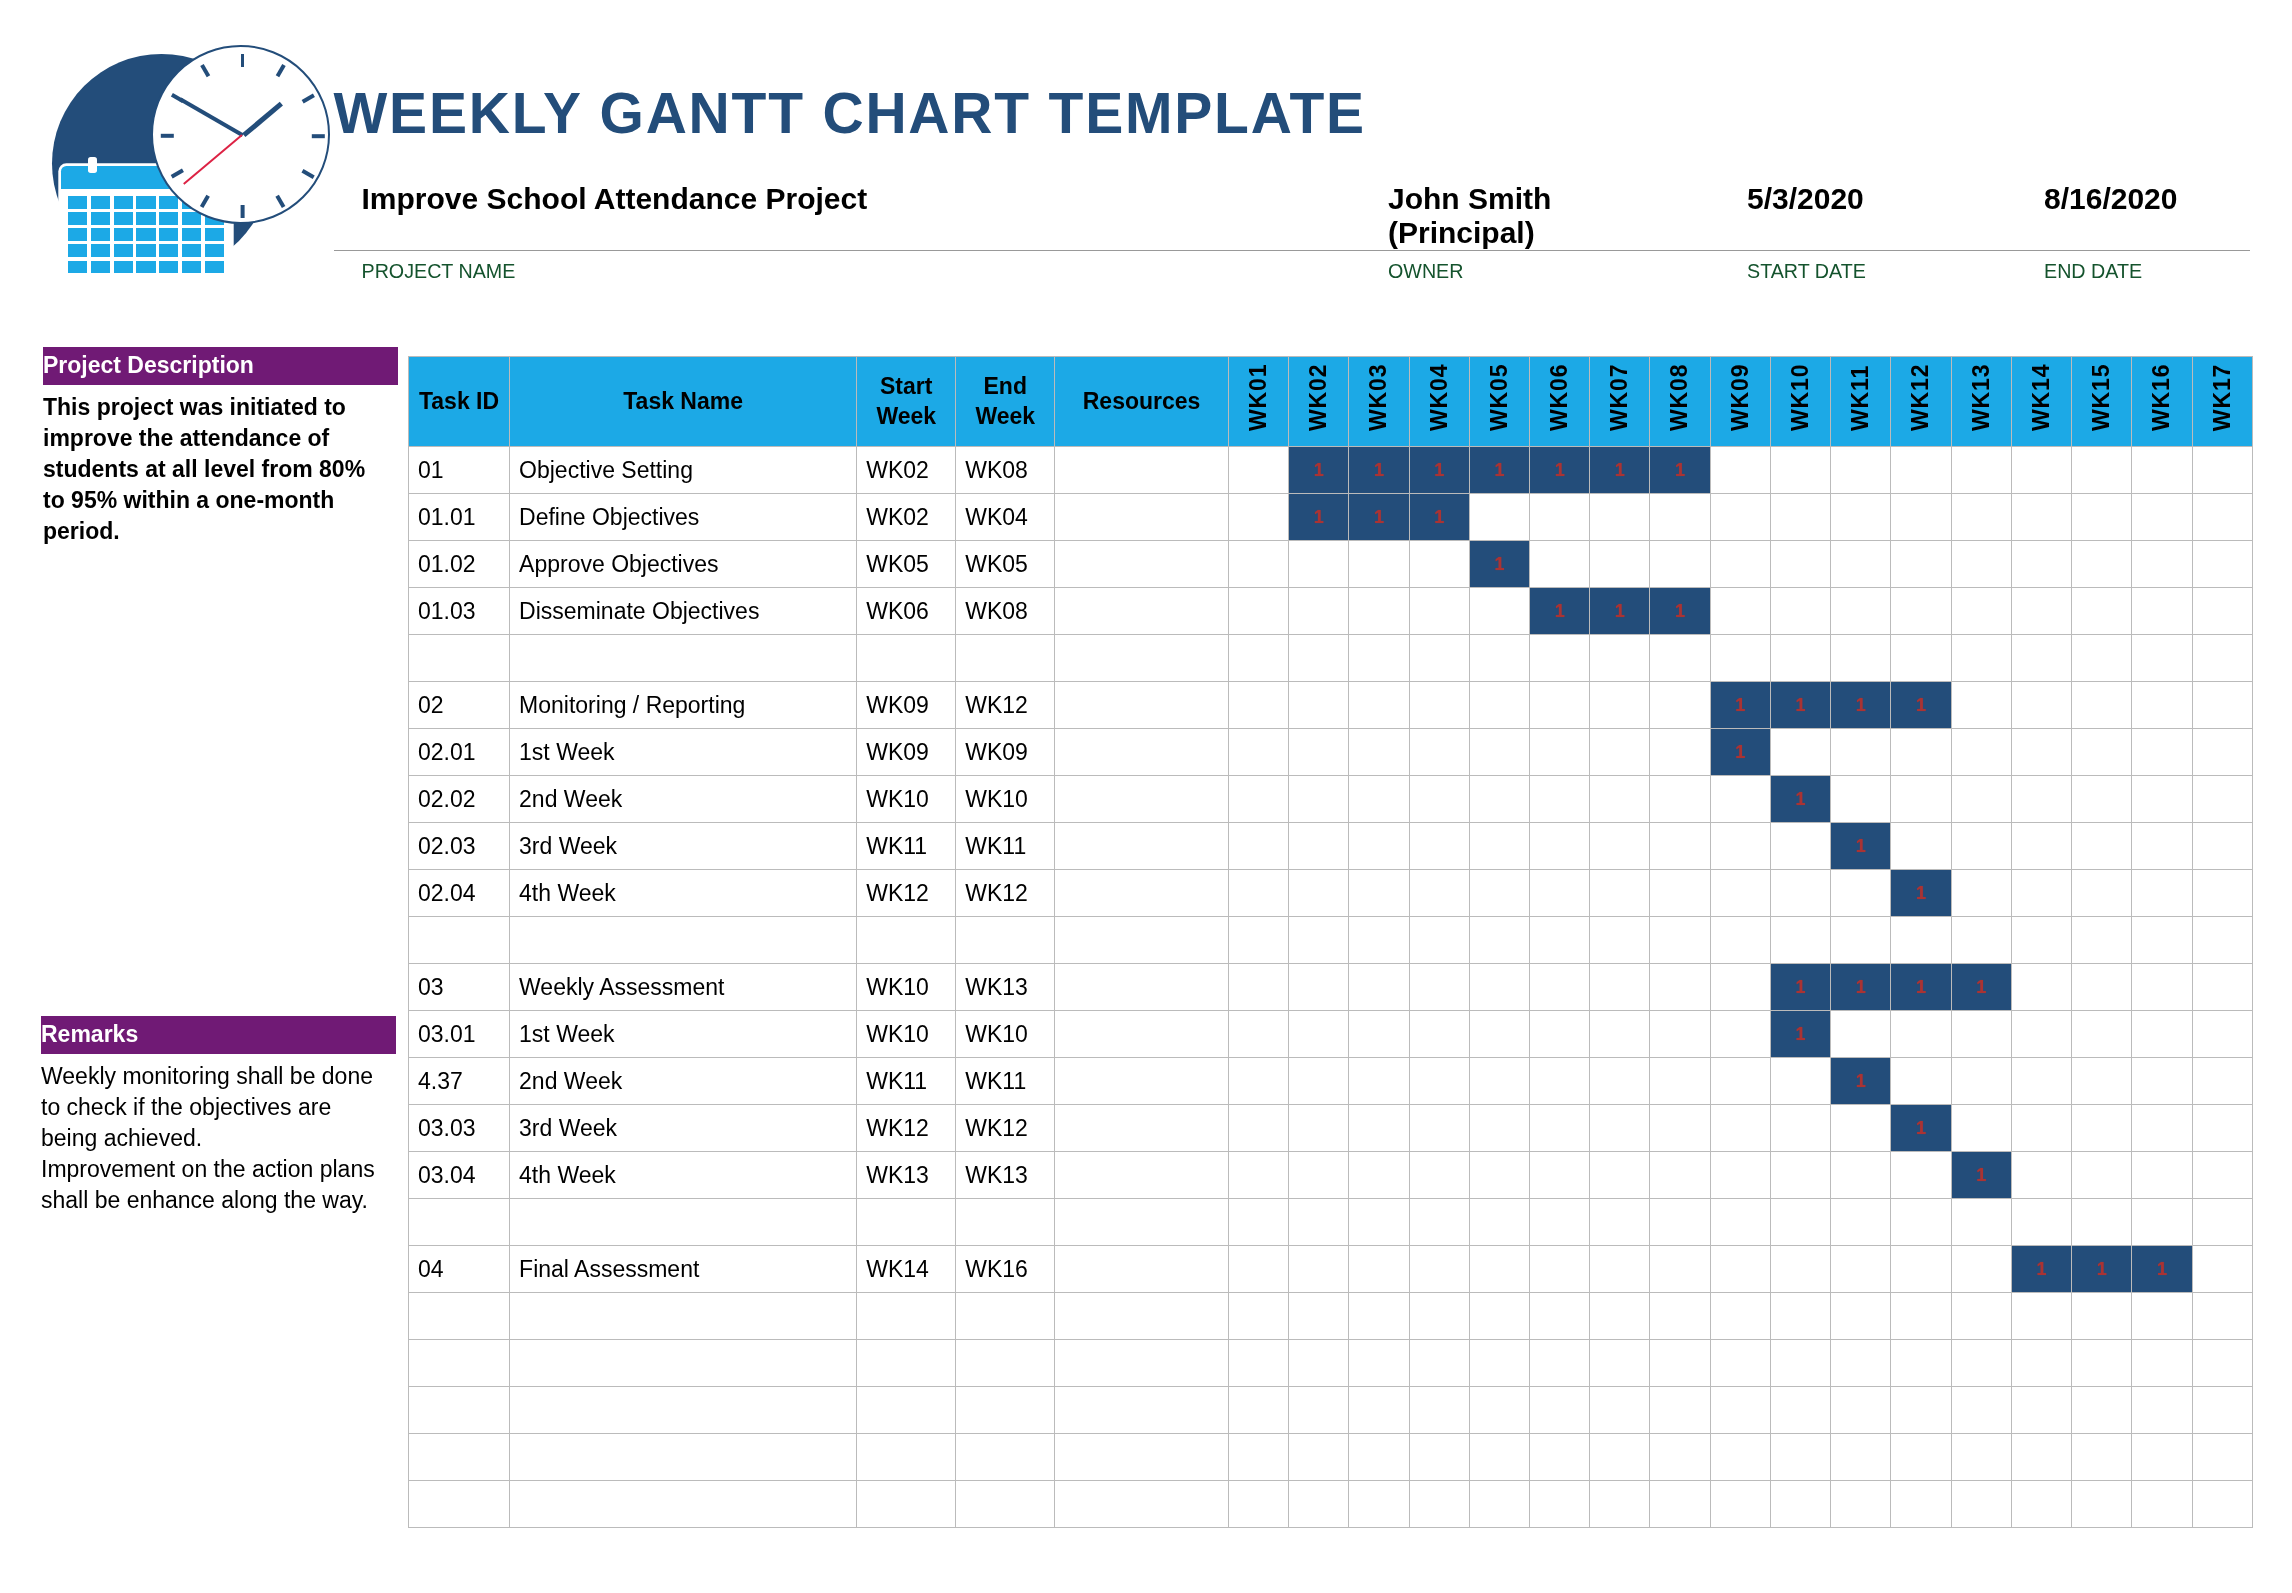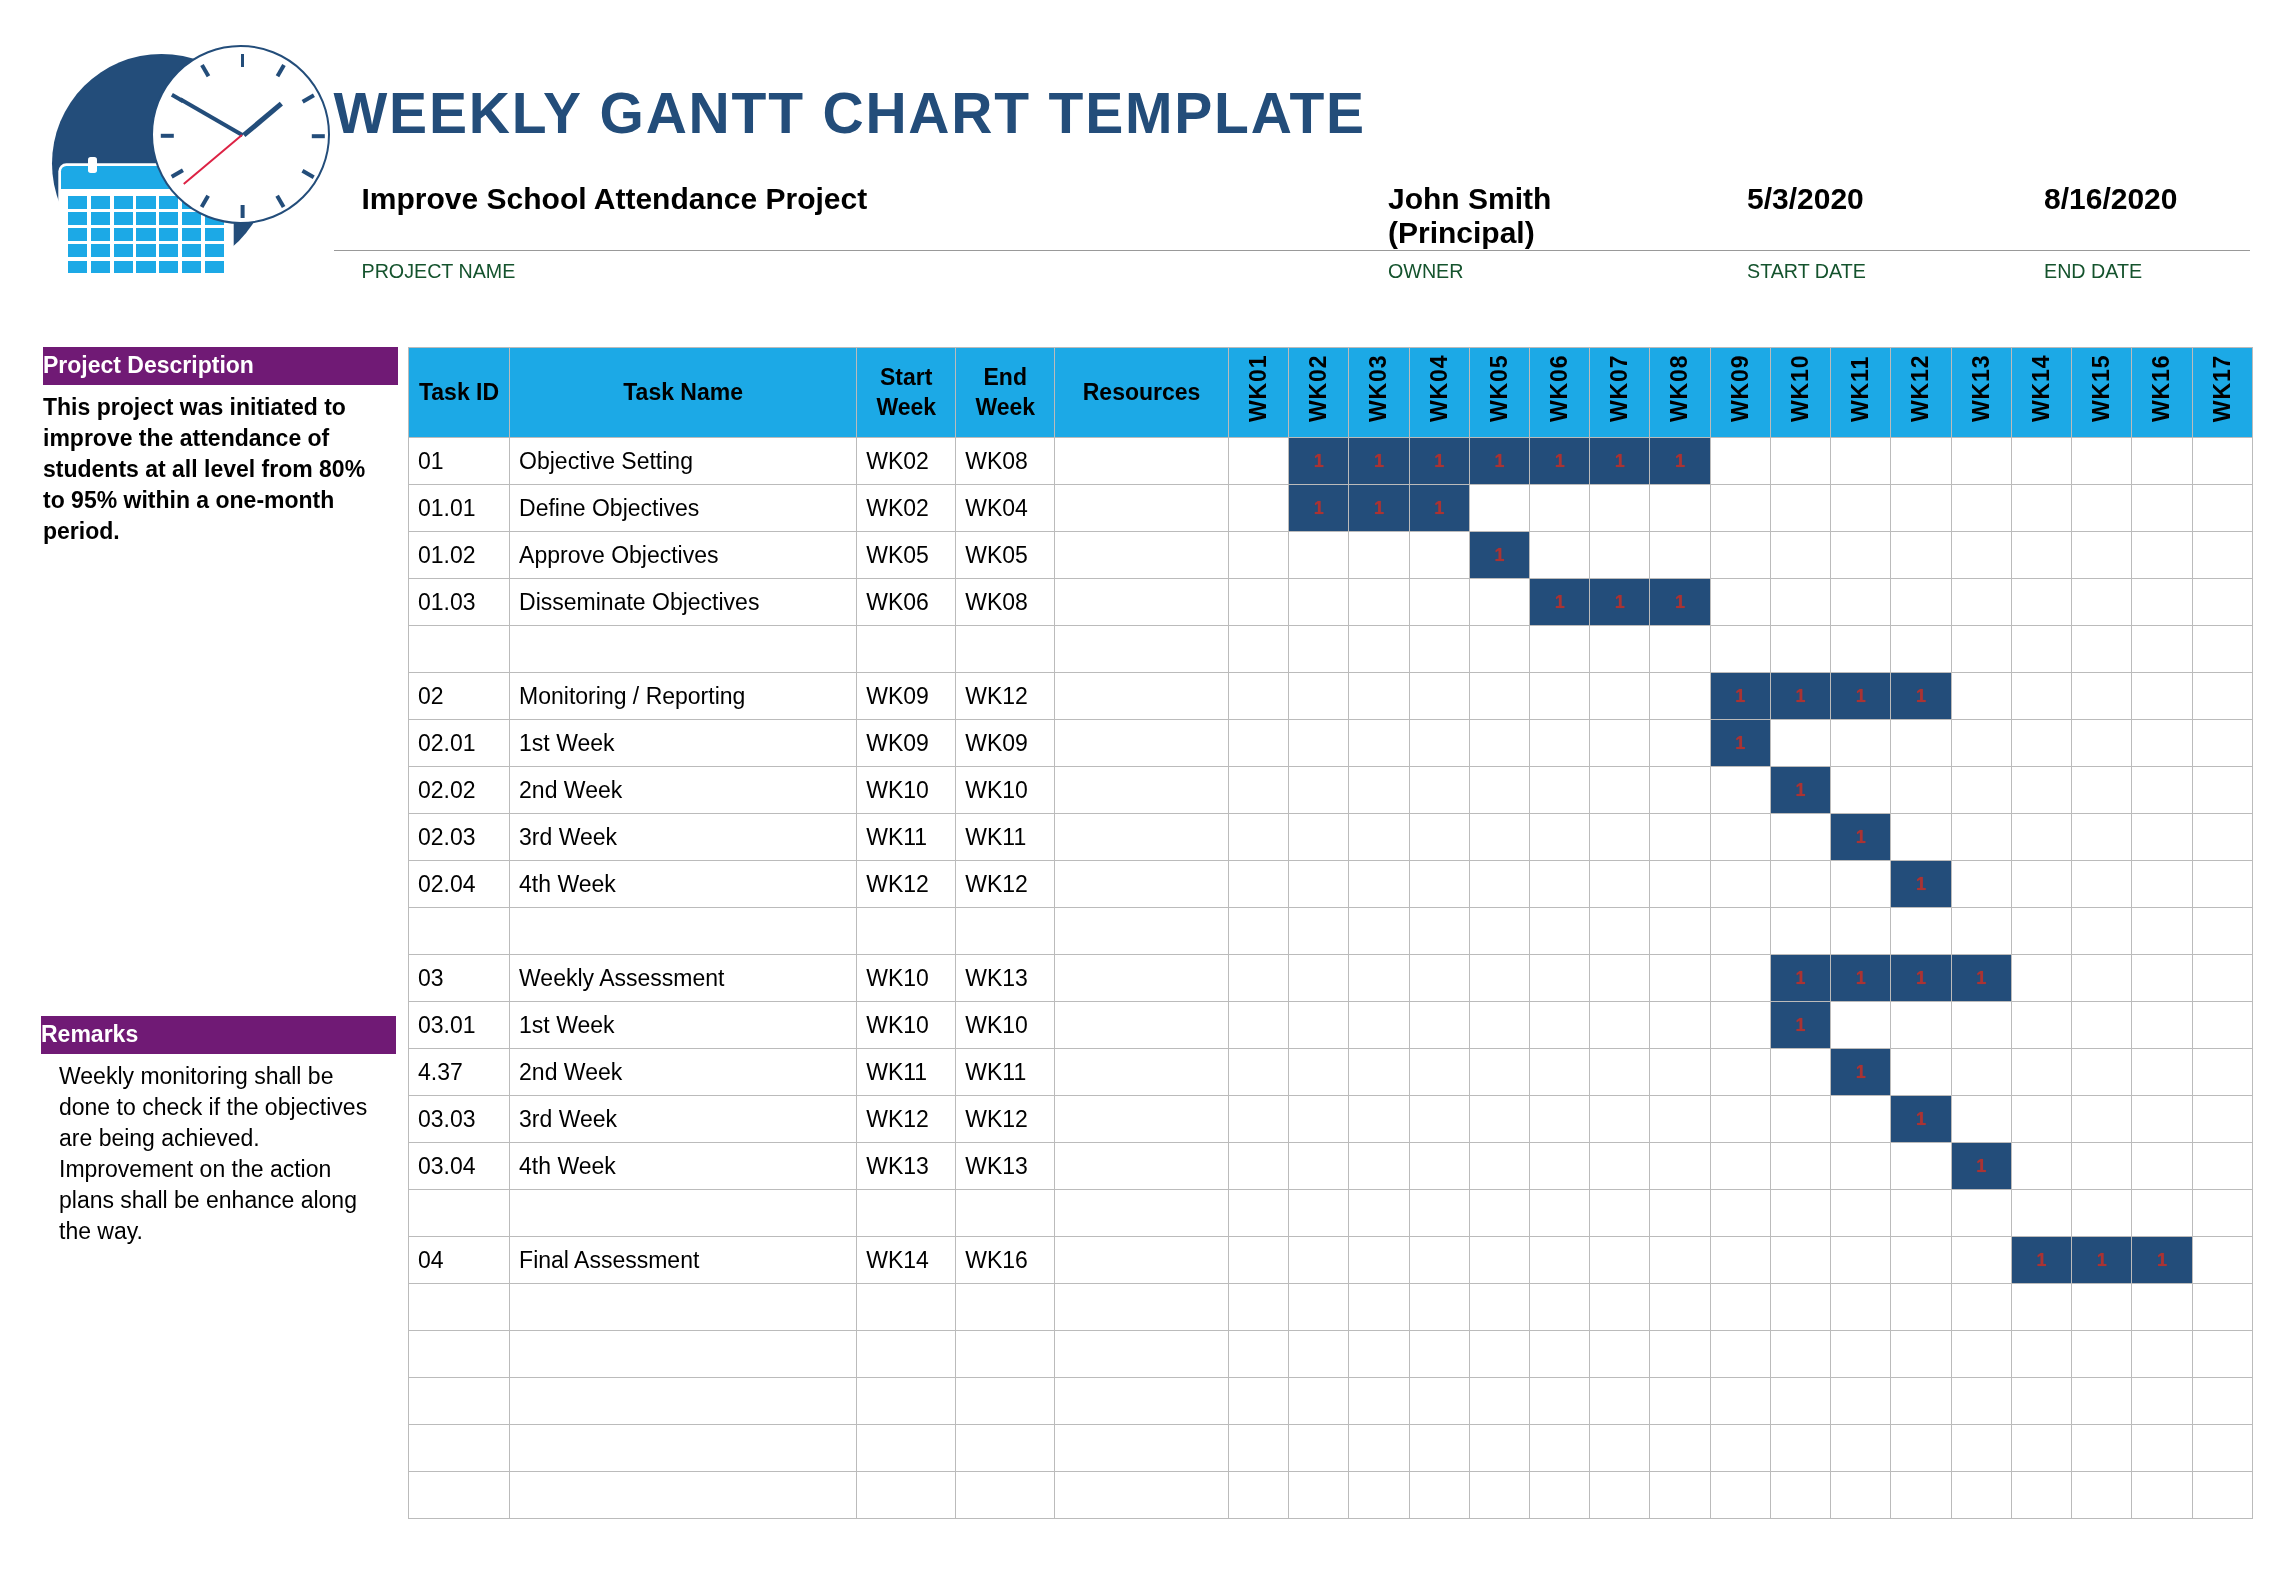--- a/index.html
+++ b/index.html
@@ -23,21 +23,21 @@
 
   
   .sidebar { position: absolute; left: 43px; top: 347px; width: 355px; }
   .panel-title { background: #701a75; color: #fff; font-weight: 700; font-size: 23px; text-align: left; padding: 5.4px 0; }
   .panel-body { font-size: 23px; font-weight: 700; color: #000; padding: 7.2px 5.4px 0 0; line-height: 1.35; }
   .panel-body.remarks { font-weight: 400; font-size: 23px; }
 
   .remarks-wrap { position: absolute; left: 41px; top: 1016px; width: 355px; }
 
   
-  .gantt { position: absolute; left: 408px; top: 347px; width: 1845px; border-collapse: collapse; table-layout: fixed; }
+  .gantt { position: absolute; left: 408px; top: 356px; width: 1845px; border-collapse: collapse; table-layout: fixed; }
   .gantt th, .gantt td { border: 0.9px solid #bbb; padding: 0; }
   .gantt th { background: #1ca9e6; color: #000; font-weight: 700; }
 
   .gantt th.task-id { width: 99px; }
   .gantt th.task-name { width: 340px; }
   .gantt th.week-col { width: 97px; }
   .gantt th.resources { width: 170px; }
   .gantt th.wk { width: 59px; }
 
   .gantt thead th { height: 90px; vertical-align: middle; font-size: 23px; }
@@ -167,21 +167,21 @@
     </div>
   </div>
 
   <div class="sidebar">
     <div class="panel-title">Project Description</div>
     <div class="panel-body">This project was initiated to improve the attendance of students at all level from 80% to 95% within a one-month period.</div>
   </div>
 
   <div class="remarks-wrap">
     <div class="panel-title">Remarks</div>
-    <div class="panel-body remarks" style="white-space: pre-line; margin-left: 18px;">Weekly monitoring shall be done to check if the objectives are being achieved.
+    <div class="panel-body remarks" style="white-space: pre-line;">Weekly monitoring shall be done to check if the objectives are being achieved.
 Improvement on the action plans shall be enhance along the way.</div>
   </div>
 
   <table class="gantt">
     <thead>
       <tr>
         <th class="task-id">Task ID</th>
         <th class="task-name">Task Name</th>
         <th class="week-col">
             <div class="two-line">Start Week</div>

